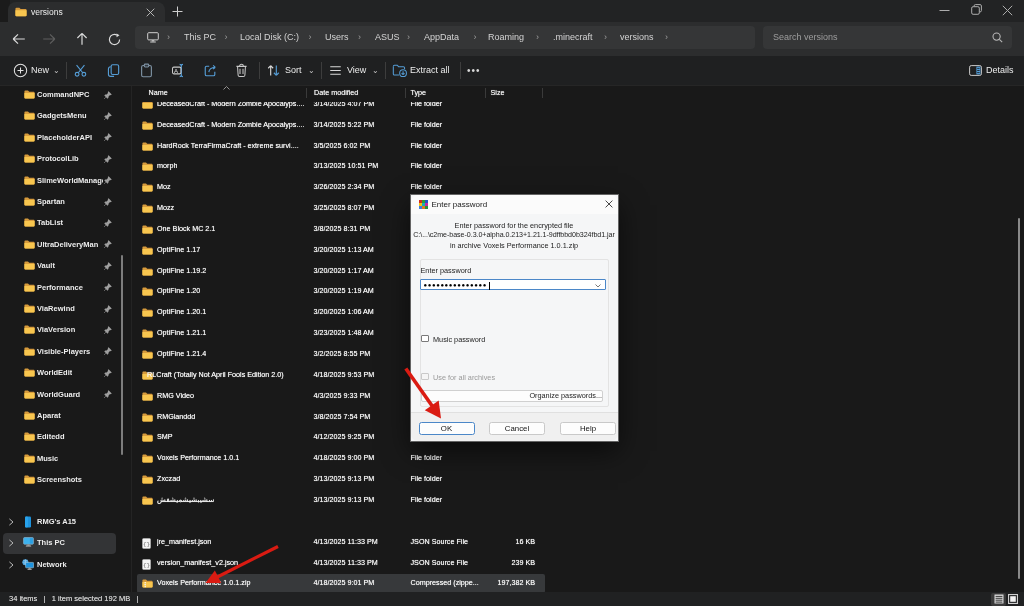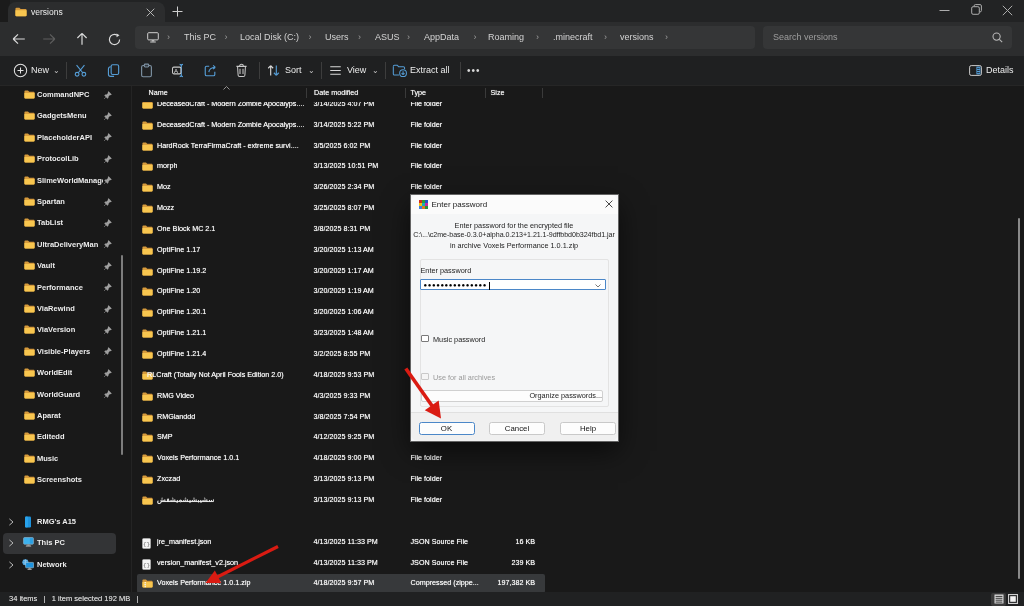--- a/index.html
+++ b/index.html
@@ -770,21 +770,21 @@
       <div style="position:absolute;left:5.5px;top:0.8px;width:408px;height:19.2px;background:#37393b;border-radius:2px"></div>
 <div style="position:absolute;left:11px;top:6px">
         <svg width="11" height="9" viewBox="0 0 11 9" style="display:block">
 <path fill="#d79b3c" d="M0.4 1.6 Q0.4 0.6 1.4 0.6 L4.0 0.6 L5.2 1.8 L9.7 1.8 Q10.6 1.8 10.6 2.7 L10.6 7.4 Q10.6 8.4 9.6 8.4 L1.4 8.4 Q0.4 8.4 0.4 7.4 Z"></path>
 <path fill="#f8c64f" d="M0.4 2.9 L10.6 2.9 L10.6 7.4 Q10.6 8.4 9.6 8.4 L1.4 8.4 Q0.4 8.4 0.4 7.4 Z"></path>
           <path stroke="#ffffff" stroke-width="1.1" stroke-dasharray="1.2 0.9" d="M3.2 2.9 L3.2 8.4"></path>
           <rect x="2.6" y="4.6" width="1.2" height="1.6" fill="#e9e9e9"></rect>
         </svg>
       </div>
 <div class="rt" style="position:absolute;left:26px;top:0;line-height:20.85px;max-width:151px;overflow:hidden;white-space:nowrap">Voxels Performance 1.0.1.zip</div>
-<div class="rt" style="position:absolute;left:182.5px;top:0;line-height:20.85px">4/18/2025 9:57 PM</div>
+<div class="rt" style="position:absolute;left:182.5px;top:0;line-height:20.85px">4/18/2025 9:01 PM</div>
 <div class="rt" style="position:absolute;left:279.5px;top:0;line-height:20.85px">Compressed (zippe...</div>
 <div class="rt" style="position:absolute;right:489px;top:0;line-height:20.85px">197,382 KB</div>
     </div>
   </div>
 <div style="position:absolute;left:1018px;top:218px;width:2px;height:361px;background:#8a8a8a;border-radius:1px"></div>
 
 <div style="position:absolute;left:0;top:592px;width:1024px;height:14px;background:#202122"></div>
 <div style="position:absolute;left:9px;top:592px;line-height:14px;font-size:7.5px;font-weight:400;color:#cccccc;text-shadow:0 0 0.5px rgba(255,255,255,0.7)">34 items&nbsp;&nbsp;&nbsp;|&nbsp;&nbsp;&nbsp;1 item selected 192 MB&nbsp;&nbsp;&nbsp;|</div>
 <div style="position:absolute;left:991px;top:592.5px;width:15px;height:13px;background:#3a3a3a;border-radius:2px">
     <div style="position:absolute;left:2.5px;top:1.5px">

